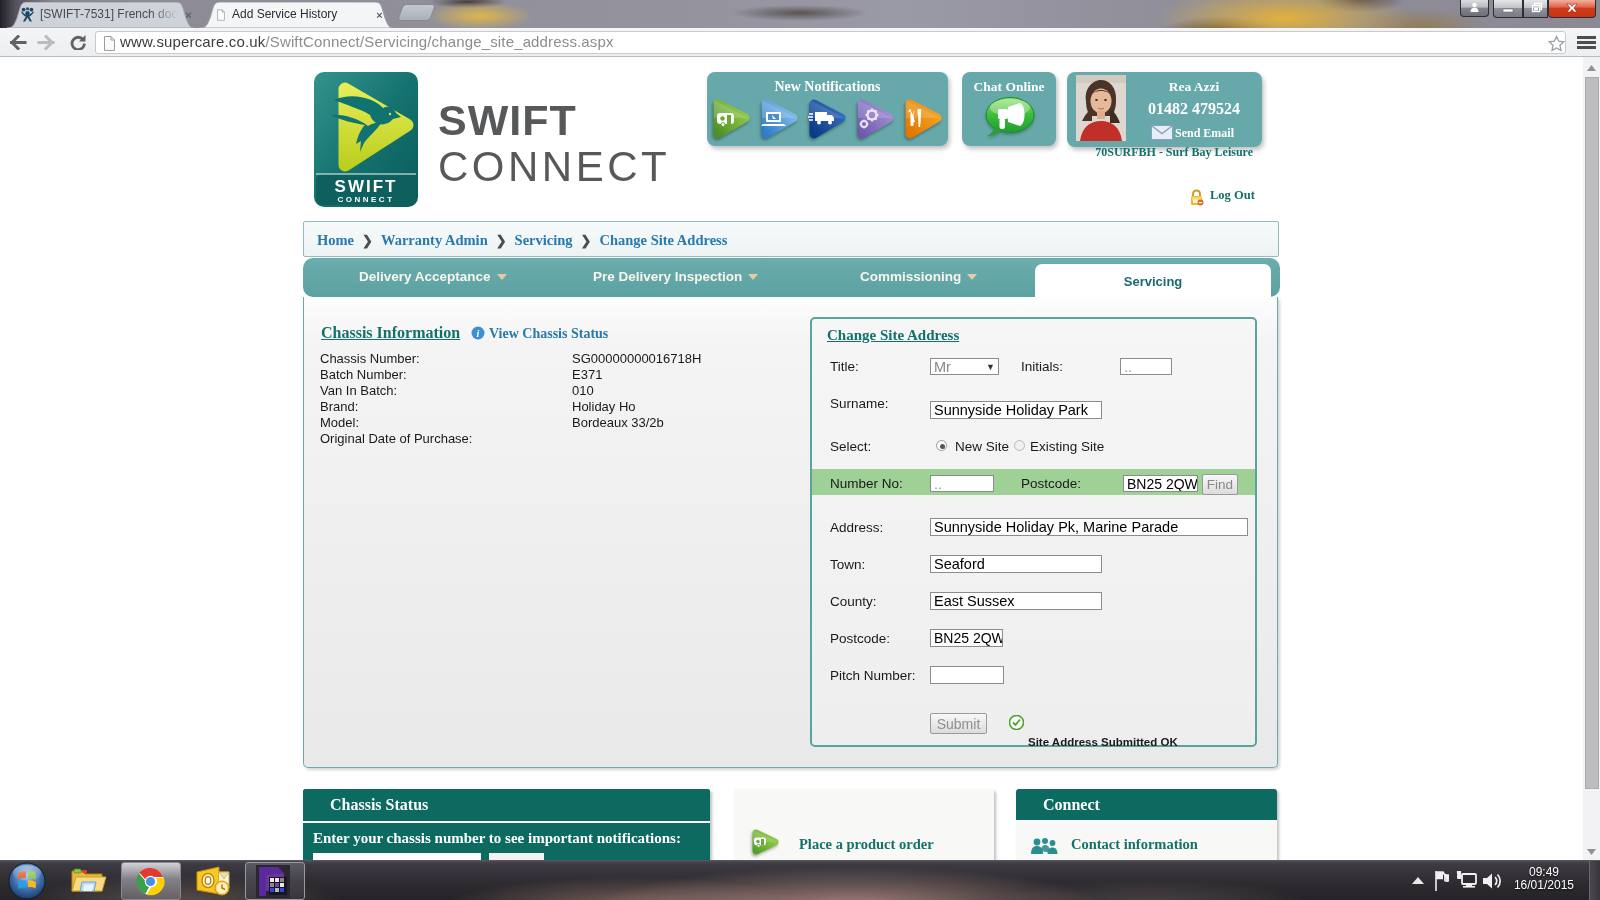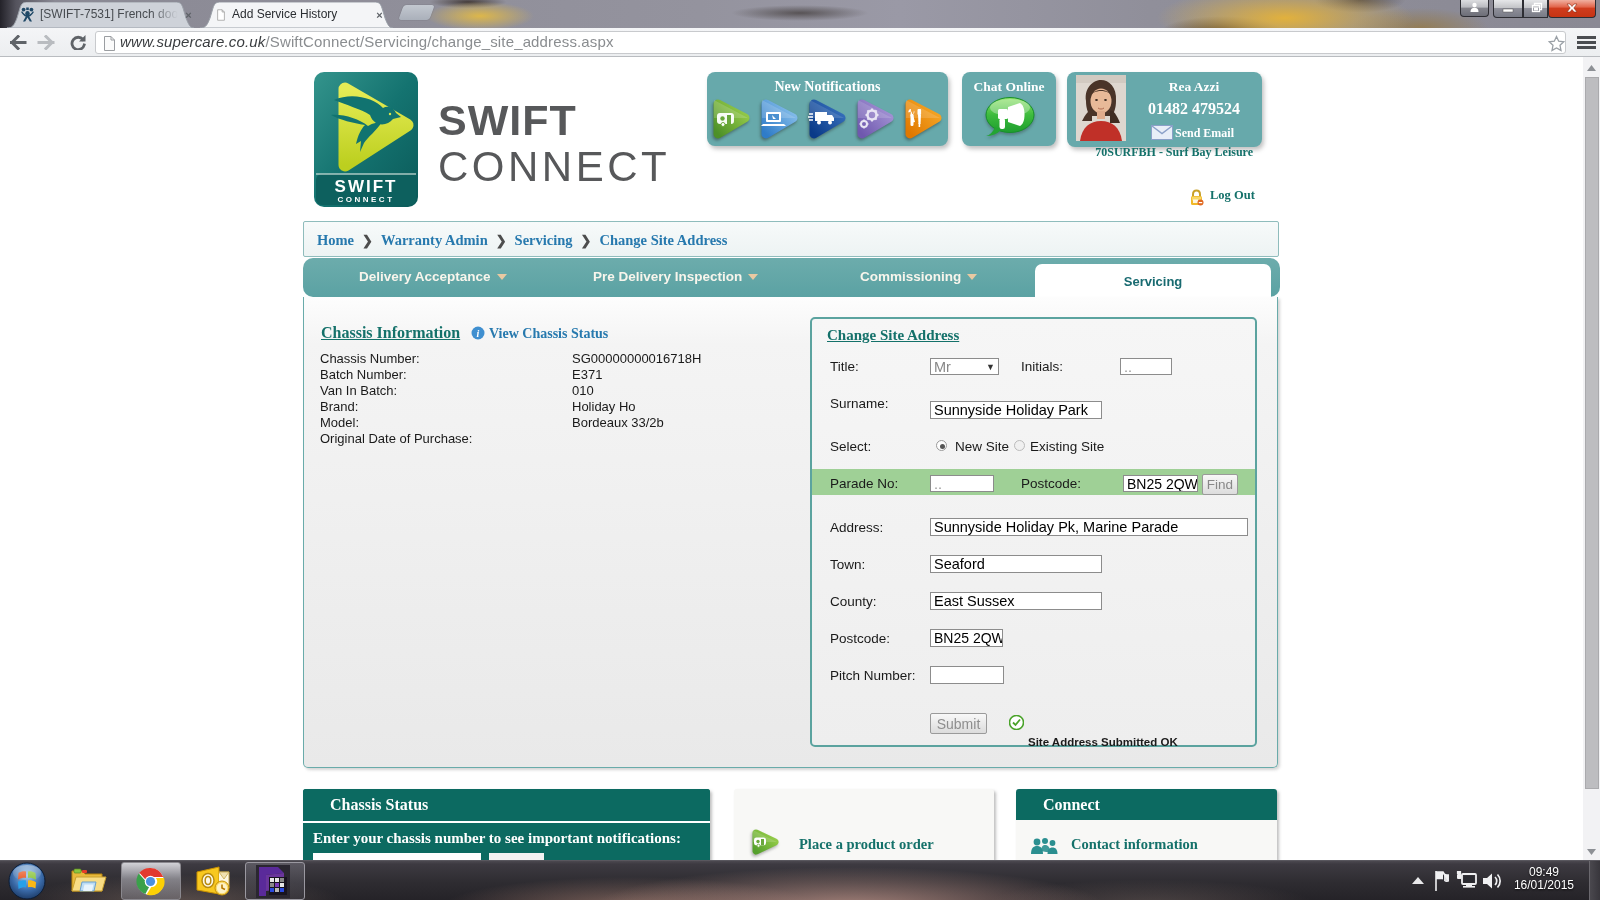--- a/index.html
+++ b/index.html
@@ -46,21 +46,21 @@
   background:linear-gradient(#e6e7e9 0%, #c3c4c8 45%, #8f909a 50%, #787a85 100%); }
 #btnmax { left:1523px; width:25px;
   background:linear-gradient(#e6e7e9 0%, #c3c4c8 45%, #8f909a 50%, #787a85 100%); }
 #btnclose { left:1548px; width:48px; border-radius:0 0 4px 4px;
   background:linear-gradient(#f0b0a0 0%, #e2674d 40%, #cf3c1d 50%, #c63413 100%); }
 
 
 #toolbar { left:0; top:28px; width:1600px; height:29px; background:linear-gradient(#f4f5f7,#eceef0); border-bottom:1px solid #b9bcc0; }
 #urlbar { left:95px; top:3px; width:1471px; height:23px; background:#fff; border:1px solid #c8cacd; border-radius:3px; }
 #urltxt { left:24px; top:1px; font-size:15px; letter-spacing:.15px; color:#8a8d90; white-space:nowrap; }
-#urltxt b { color:#3a3d40; font-weight:normal;font-style:italic; }
+#urltxt b { color:#3a3d40; font-weight:normal; }
 
 
 #viewport { left:0; top:57px; width:1600px; height:803px; background:#fff; overflow:hidden; }
 #scroll { left:1583px; top:0; width:17px; height:803px; background:#f2f2f4; }
 #sthumb { left:1.5px; top:20px; width:14px; height:712px; background:#bdbdc0; border:1px solid #aaaaad; }
 
 .teal-panel { background:#67a9ab; border-radius:8px; box-shadow:2px 3px 4px rgba(120,120,120,.45); }
 .wtitle { color:#fff; font-weight:bold; font-size:14px; text-align:center; font-family:"Liberation Serif",serif; }
 
 
@@ -402,21 +402,21 @@
         <div class="flbl" style="left:18px;top:77px">Surname:</div>
         <div class="inp" style="left:118px;top:82px;width:172px;height:18px">Sunnyside Holiday Park</div>
         <div class="flbl" style="left:18px;top:120px">Select:</div>
         <div class="abs" style="left:124px;top:121px;width:11px;height:11px;border-radius:50%;background:#fdfdfd;border:1px solid #9a9a9a">
             <div style="margin:3px;width:5px;height:5px;border-radius:50%;background:#555"></div>
           </div>
         <div class="flbl" style="left:143px;top:120px">New Site</div>
         <div class="abs" style="left:202px;top:121px;width:11px;height:11px;border-radius:50%;background:#f0f0f0;border:1px solid #bbb"></div>
         <div class="flbl" style="left:218px;top:120px">Existing Site</div>
         <div id="greenrow" class="abs">
-          <div class="flbl" style="left:18px;top:7px">Parade No:</div>
+          <div class="flbl" style="left:18px;top:7px">Number No:</div>
         </div>
         <div class="inp ph" style="left:118px;top:156px;width:64px;height:17px">..</div>
         <div class="flbl" style="left:209px;top:157px">Postcode:</div>
         <div class="inp" style="left:311px;top:156px;width:75px;height:17px;font-size:14px">BN25 2QW</div>
         <div class="btn" style="left:390px;top:155px;width:36px;height:21px;font-size:13.5px;line-height:20px;color:#888">Find</div>
 
         <div class="flbl" style="left:18px;top:201px">Address:</div>
         <div class="inp" style="left:118px;top:199px;width:318px;height:18px">Sunnyside Holiday Pk, Marine Parade</div>
         <div class="flbl" style="left:18px;top:238px">Town:</div>
         <div class="inp" style="left:118px;top:236px;width:172px;height:18px">Seaford</div>

